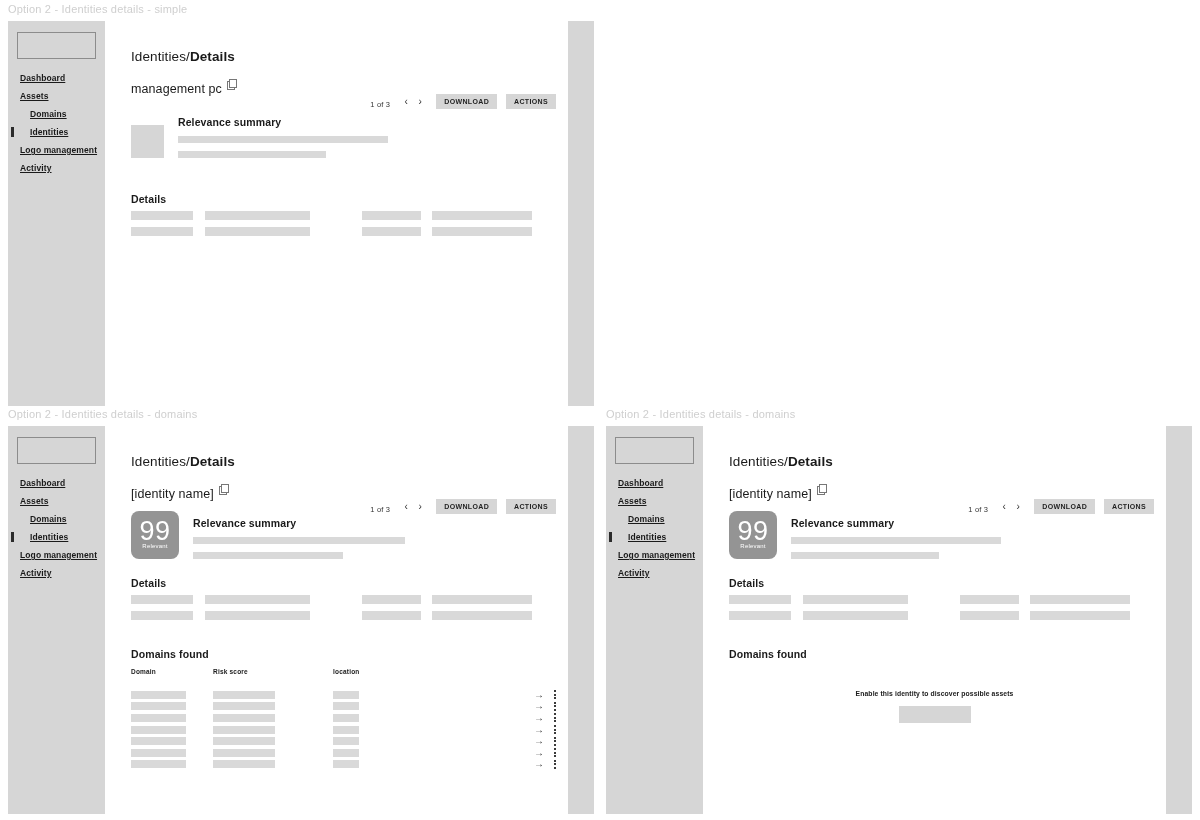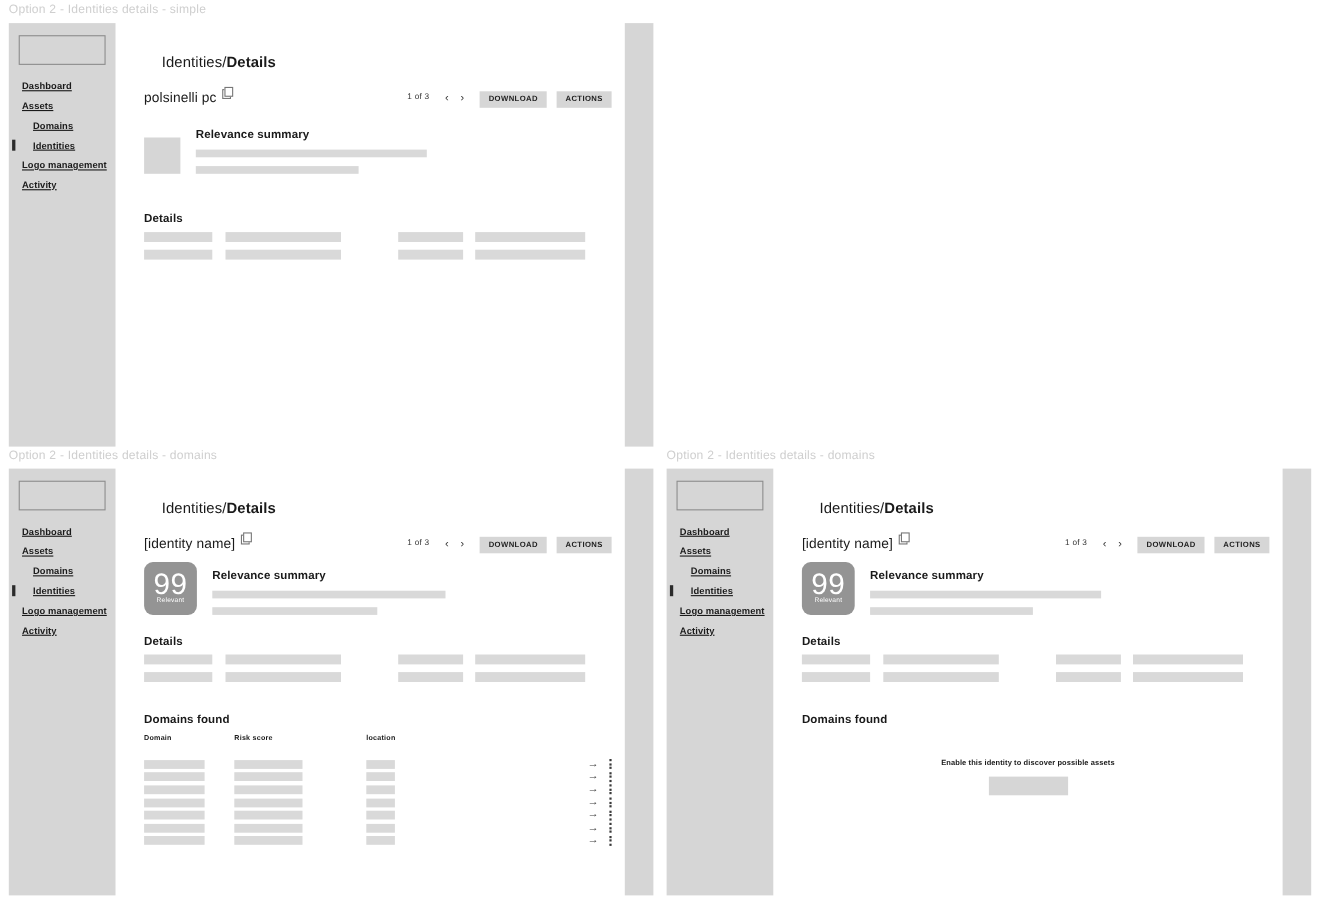--- a/index.html
+++ b/index.html
@@ -53,21 +53,21 @@
     width: 3px; height: 10px; background: #2b2b2b;
     display: none;
   }
   .nav-item.active .marker { display: block; }
 
   
   .content { position: absolute; top: 0; left: 97px; right: 26px; bottom: 0; }
 
   .breadcrumb {
     position: absolute; left: 26px; top: 28px;
-    font-size: 13.5px; letter-spacing: .1px; margin-left: 16px;
+    font-size: 13.5px; letter-spacing: .1px;
   }
   .breadcrumb .crumb-current { font-weight: bold; }
 
   .title-row {
     position: absolute; left: 26px; right: 12px; top: 58px;
     height: 22px;
   }
   .entity-title {
     position: absolute; left: 0; top: 0;
     font-size: 12.5px; letter-spacing: .1px; white-space: nowrap;
@@ -80,22 +80,22 @@
   .copy-icon::before {
     content: ""; position: absolute; left: 0; top: 2px;
     width: 6px; height: 7px; border: 1px solid #777; background: #fff;
   }
   .copy-icon::after {
     content: ""; position: absolute; left: 2px; top: 0;
     width: 6px; height: 7px; border: 1px solid #777; background: #fff;
   }
 
   .title-tools {
-    position: absolute; right: 0; top: 4px;
-    display: flex; align-items: flex-start; gap: 0;
+    position: absolute; right: 0; top: 15px;
+    display: flex; align-items: flex-end; gap: 0;
   }
   .pager-count { font-size: 7.5px; color: #333; margin-right: 9px; letter-spacing: .2px; }
   .pager-btn {
     width: 14px; height: 14px;
     display: flex; align-items: center; justify-content: center;
     font-size: 10px; color: #333; line-height: 1;
   }
   .btn {
     margin-left: 9px;
     background: #d6d6d6;
@@ -198,21 +198,21 @@
     </div>
 
     <div class="content">
 
       <div class="breadcrumb">
         <span>Identities</span><span>/</span><span class="crumb-current">Details</span>
       </div>
 
       <div class="title-row">
         <div class="entity-title">
-          <span>polsinelli pc</span><span class="copy-icon"></span>
+          <span>management pc</span><span class="copy-icon"></span>
         </div>
         <div class="title-tools">
           <span class="pager-count">1 of 3</span>
           <span class="pager-btn">‹</span>
           <span class="pager-btn">›</span>
           <button class="btn">DOWNLOAD</button>
           <button class="btn">ACTIONS</button>
         </div>
       </div>
 

